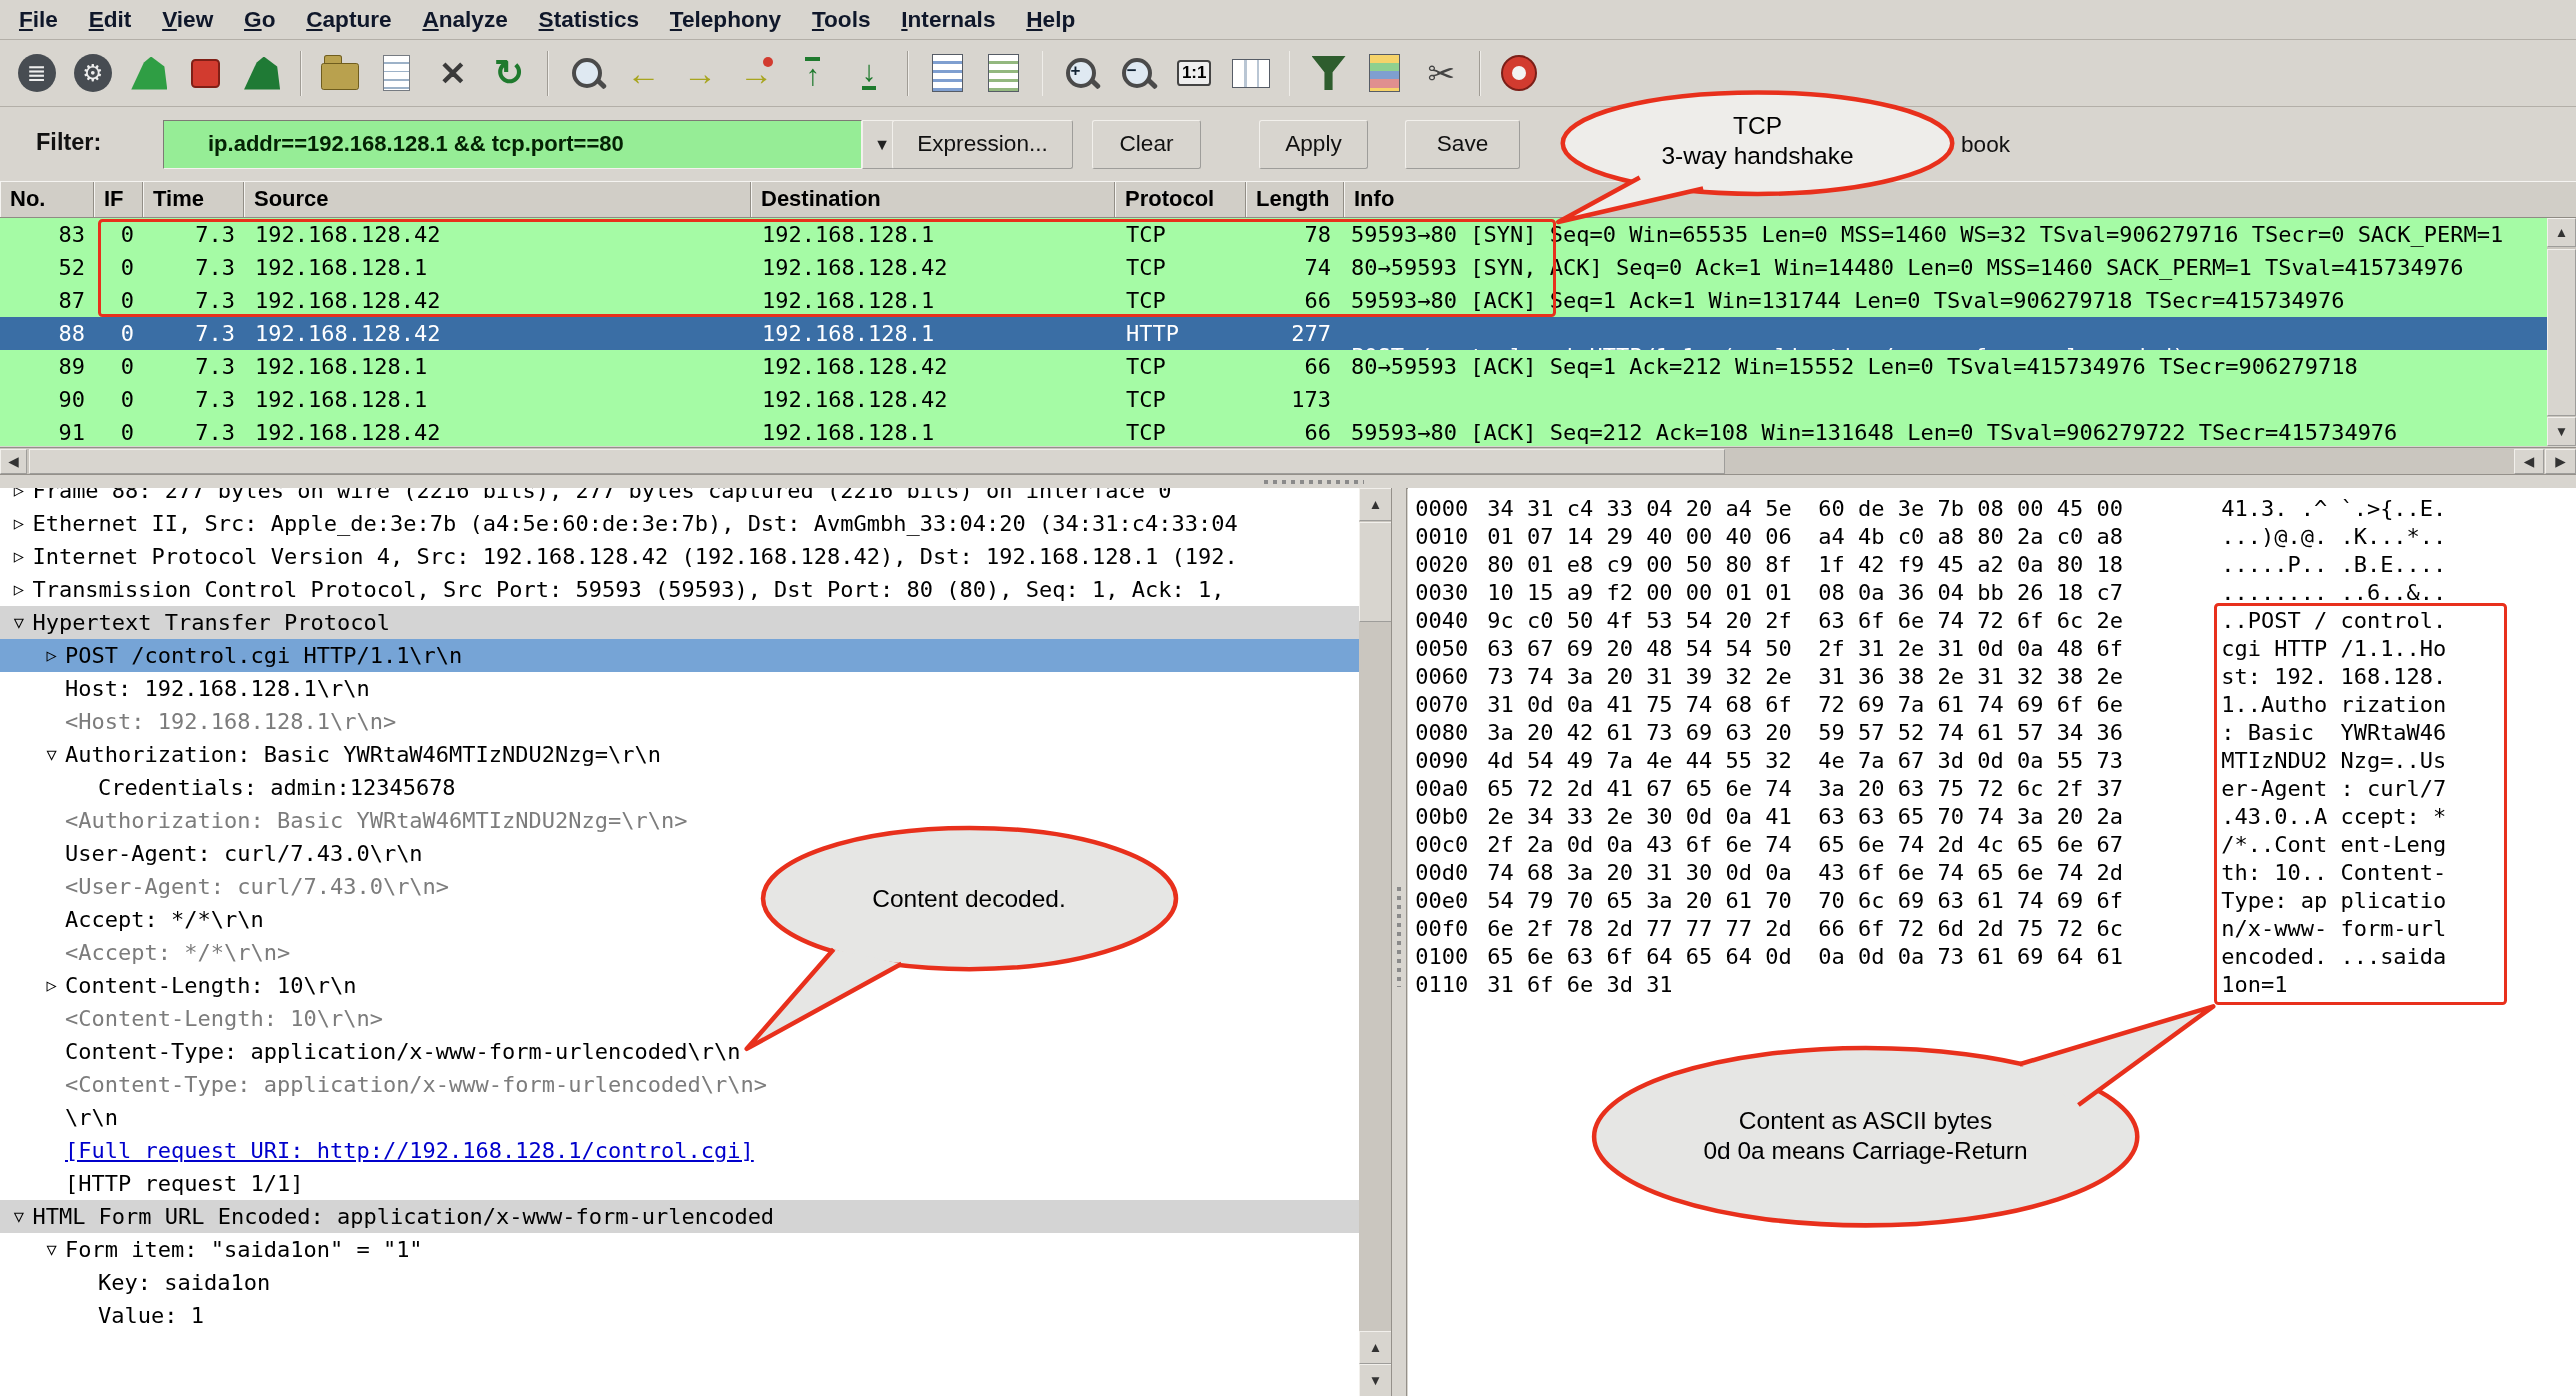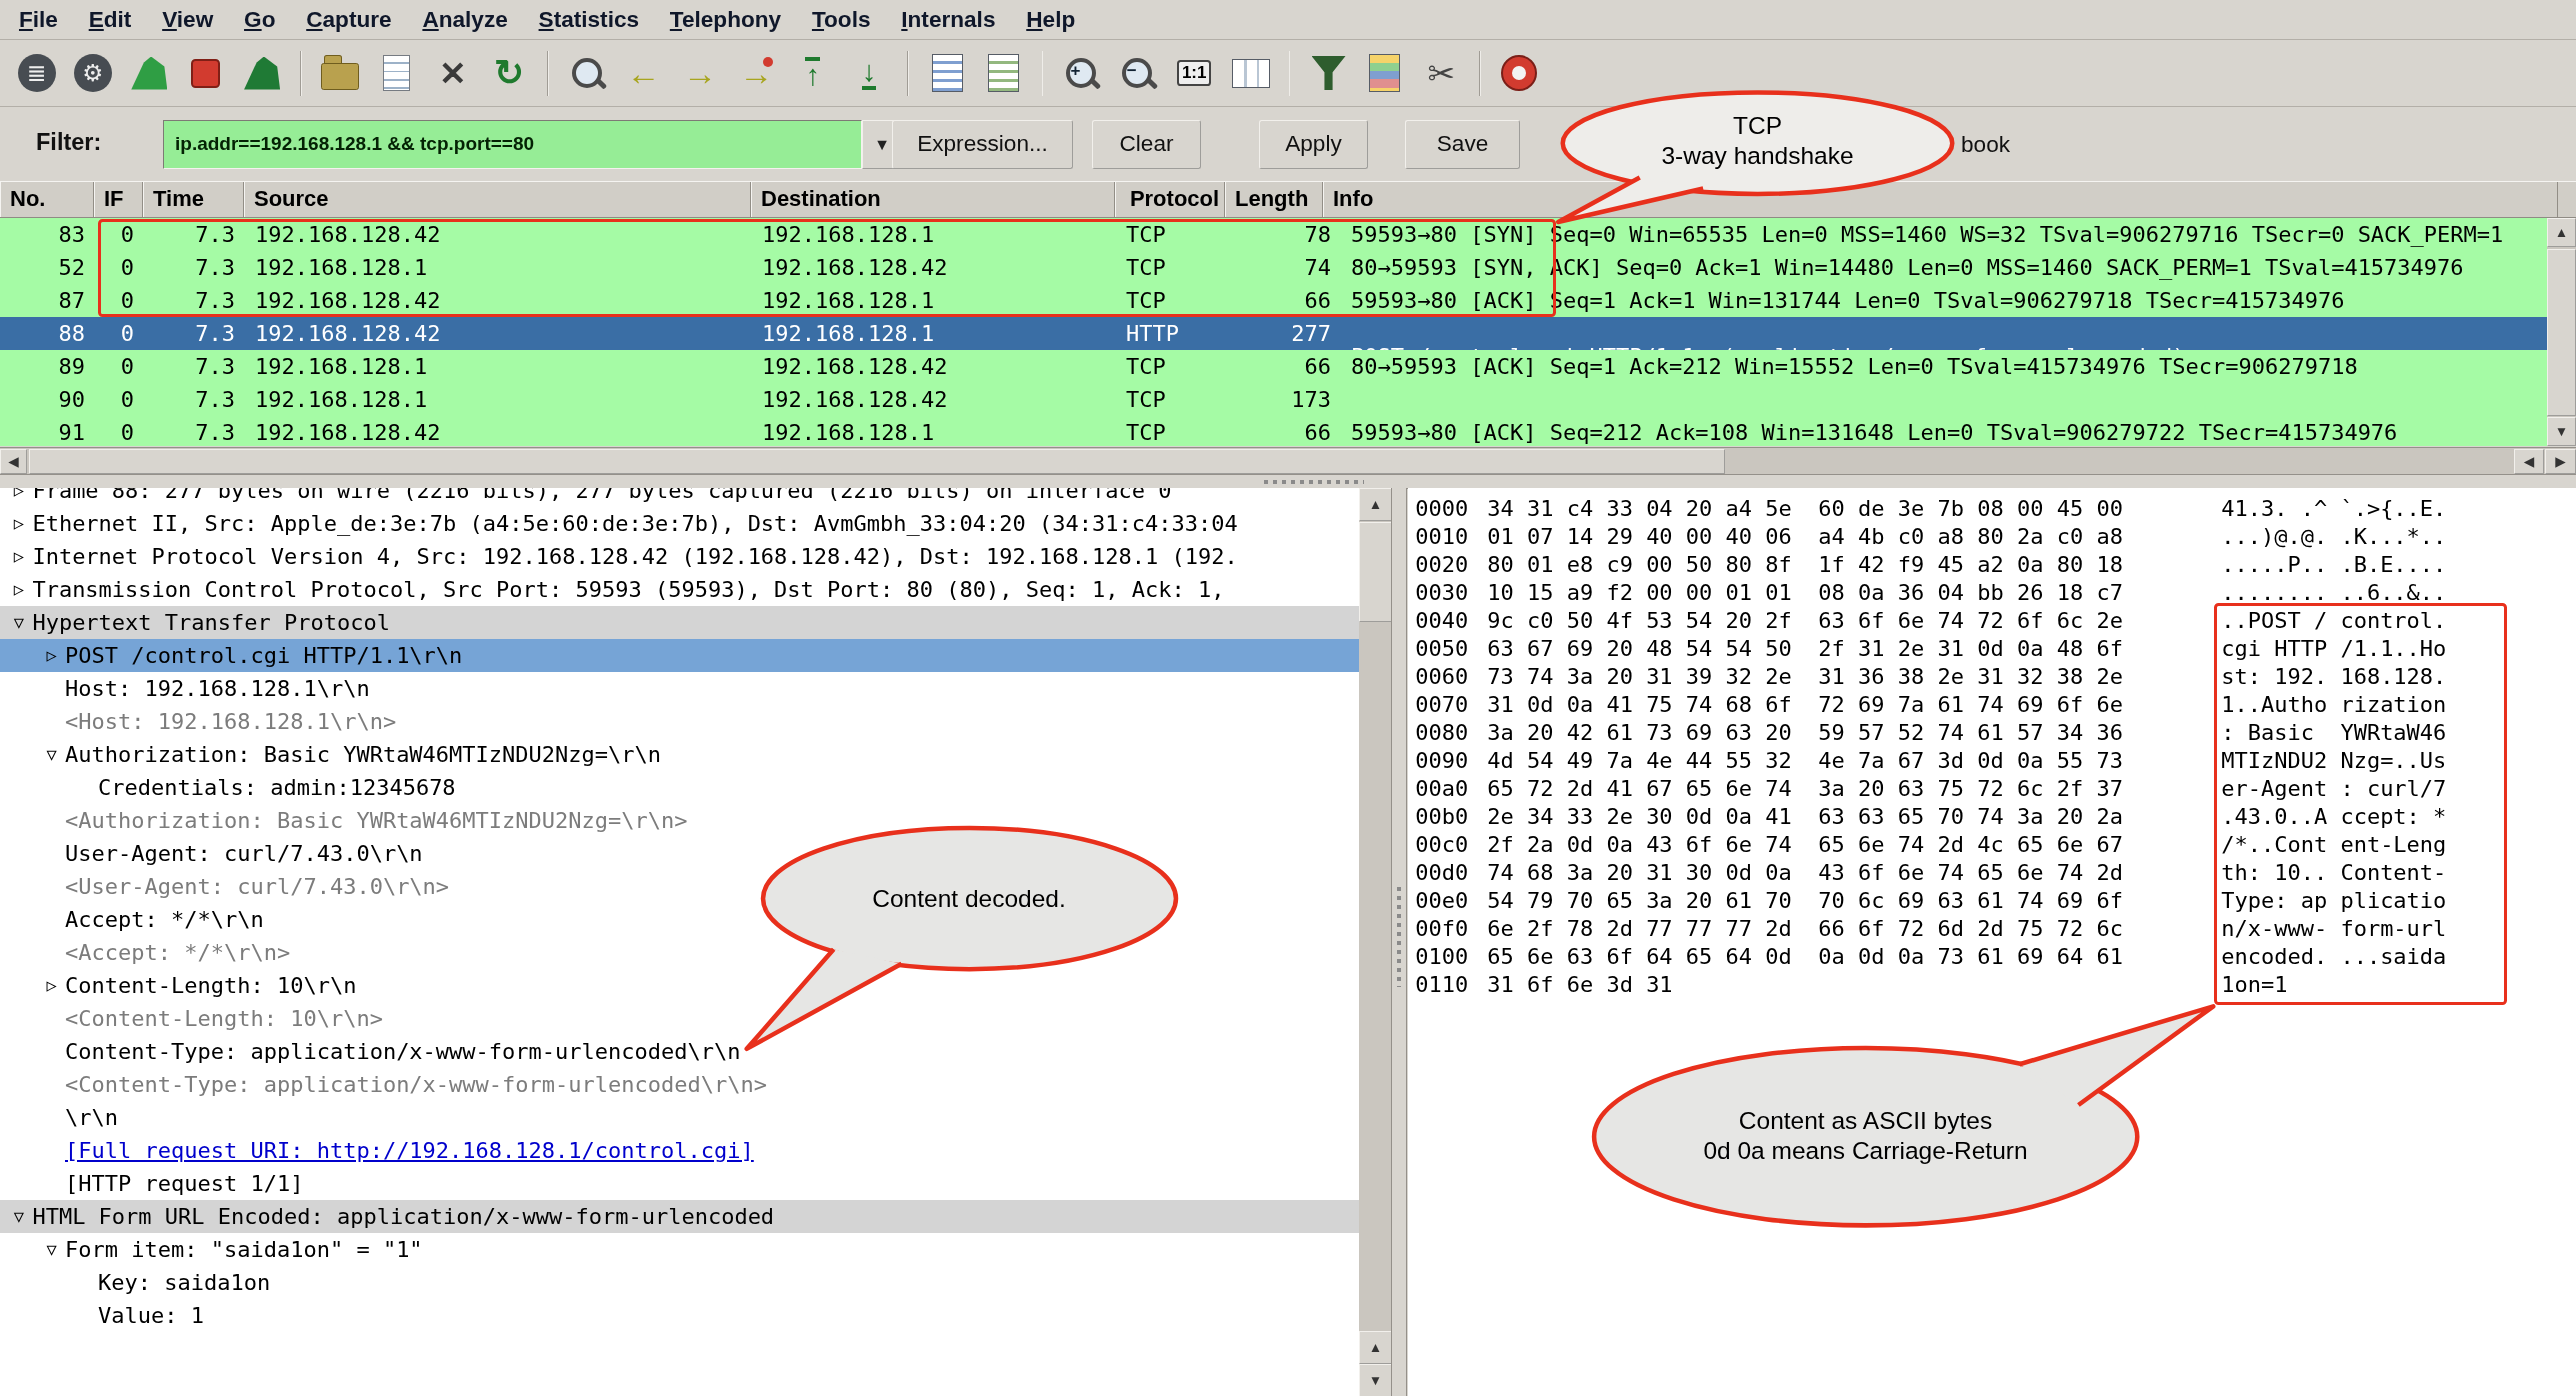--- a/index.html
+++ b/index.html
@@ -48,21 +48,21 @@
   .ic-funnel { width:34px; height:34px; background:#2e5d2e; clip-path:polygon(0 0,100% 0,62% 48%,62% 100%,38% 100%,38% 48%); }
   .ic-scissors { font-size:33px; color:#444; }
   .ic-help { width:36px; height:36px; border-radius:50%; background:#d23b2f; border:2.7px solid #7a1f18; }
   .ic-help::after { content:""; position:absolute; inset:9px; border-radius:50%; background:#f3f3f3; }
 
   
   .filterbar { position:absolute; left:0; top:107px; width:2576px; height:74px; background:#d8d5cf; }
   .f-label { position:absolute; left:36px; top:22px; font-size:23.5px; font-weight:bold; color:#111; }
   .f-input { position:absolute; left:163px; top:12.7px; width:699px; height:49px; background:#96ed96;
              border:1.8px solid; border-color:#7d7a75 #f4f2ee #f4f2ee #7d7a75; display:flex; align-items:center; padding-left:11px; }
-  .f-input span { font-size:19px; font-weight:bold; color:#042204; white-space:pre; }
+  .f-input span { font-size:22px; font-weight:bold; color:#042204; white-space:pre;margin-left:33px; }
   .f-drop { position:absolute; left:862px; top:12.7px; width:40px; height:49px; background:#d8d5cf;
             border:1.8px outset #f2f0ec; display:flex; align-items:center; justify-content:center; font-size:16.3px; color:#222; }
   .gbtn { position:absolute; top:12.7px; height:49px; background:#d8d5cf; border:1.8px outset #f2f0ec; border-radius:2.7px;
           font-family:"Liberation Sans",sans-serif; font-size:22.6px; color:#111; }
   .book-frag { position:absolute; left:1961px; top:25px; font-size:22.6px; color:#111; }
 
   
   .plist-header { position:absolute; left:0; top:181px; width:2576px; height:37px; display:flex; background:#d1cec7;
                   border-top:0.9px solid #f5f4f1; border-bottom:0.9px solid #8f8b84; }
   .hcell { height:100%; padding-left:9px; font-size:22px; font-weight:bold; line-height:34px; color:#000;
@@ -233,21 +233,21 @@
     <button class="gbtn" style="left:1405px;width:115px;">Save</button>
     <span class="book-frag">book</span>
   </div>
 
   <div class="plist-header" id="plist-header">
       <div class="hcell" style="width: 94px;">No.</div>
       <div class="hcell" style="width: 49px;">IF</div>
       <div class="hcell" style="width: 101px;">Time</div>
       <div class="hcell" style="width: 507px;">Source</div>
       <div class="hcell" style="width: 364px;">Destination</div>
-      <div class="hcell" style="width: 110px; text-align: center;">Protocol</div>
+      <div class="hcell" style="width: 131px;">Protocol</div>
       <div class="hcell" style="width: 98px;">Length</div>
       <div class="hcell" style="width: 1235px;">Info</div>
     </div>
   <div class="plist-rows" id="plist-rows">
       <div class="prow">
         <div class="pcell num" style="width: 94px;">83</div>
         <div class="pcell num" style="width: 49px;">0</div>
         <div class="pcell num" style="width: 101px;">7.3</div>
         <div class="pcell" style="width: 507px;">192.168.128.42</div>
         <div class="pcell" style="width: 364px;">192.168.128.1</div>

